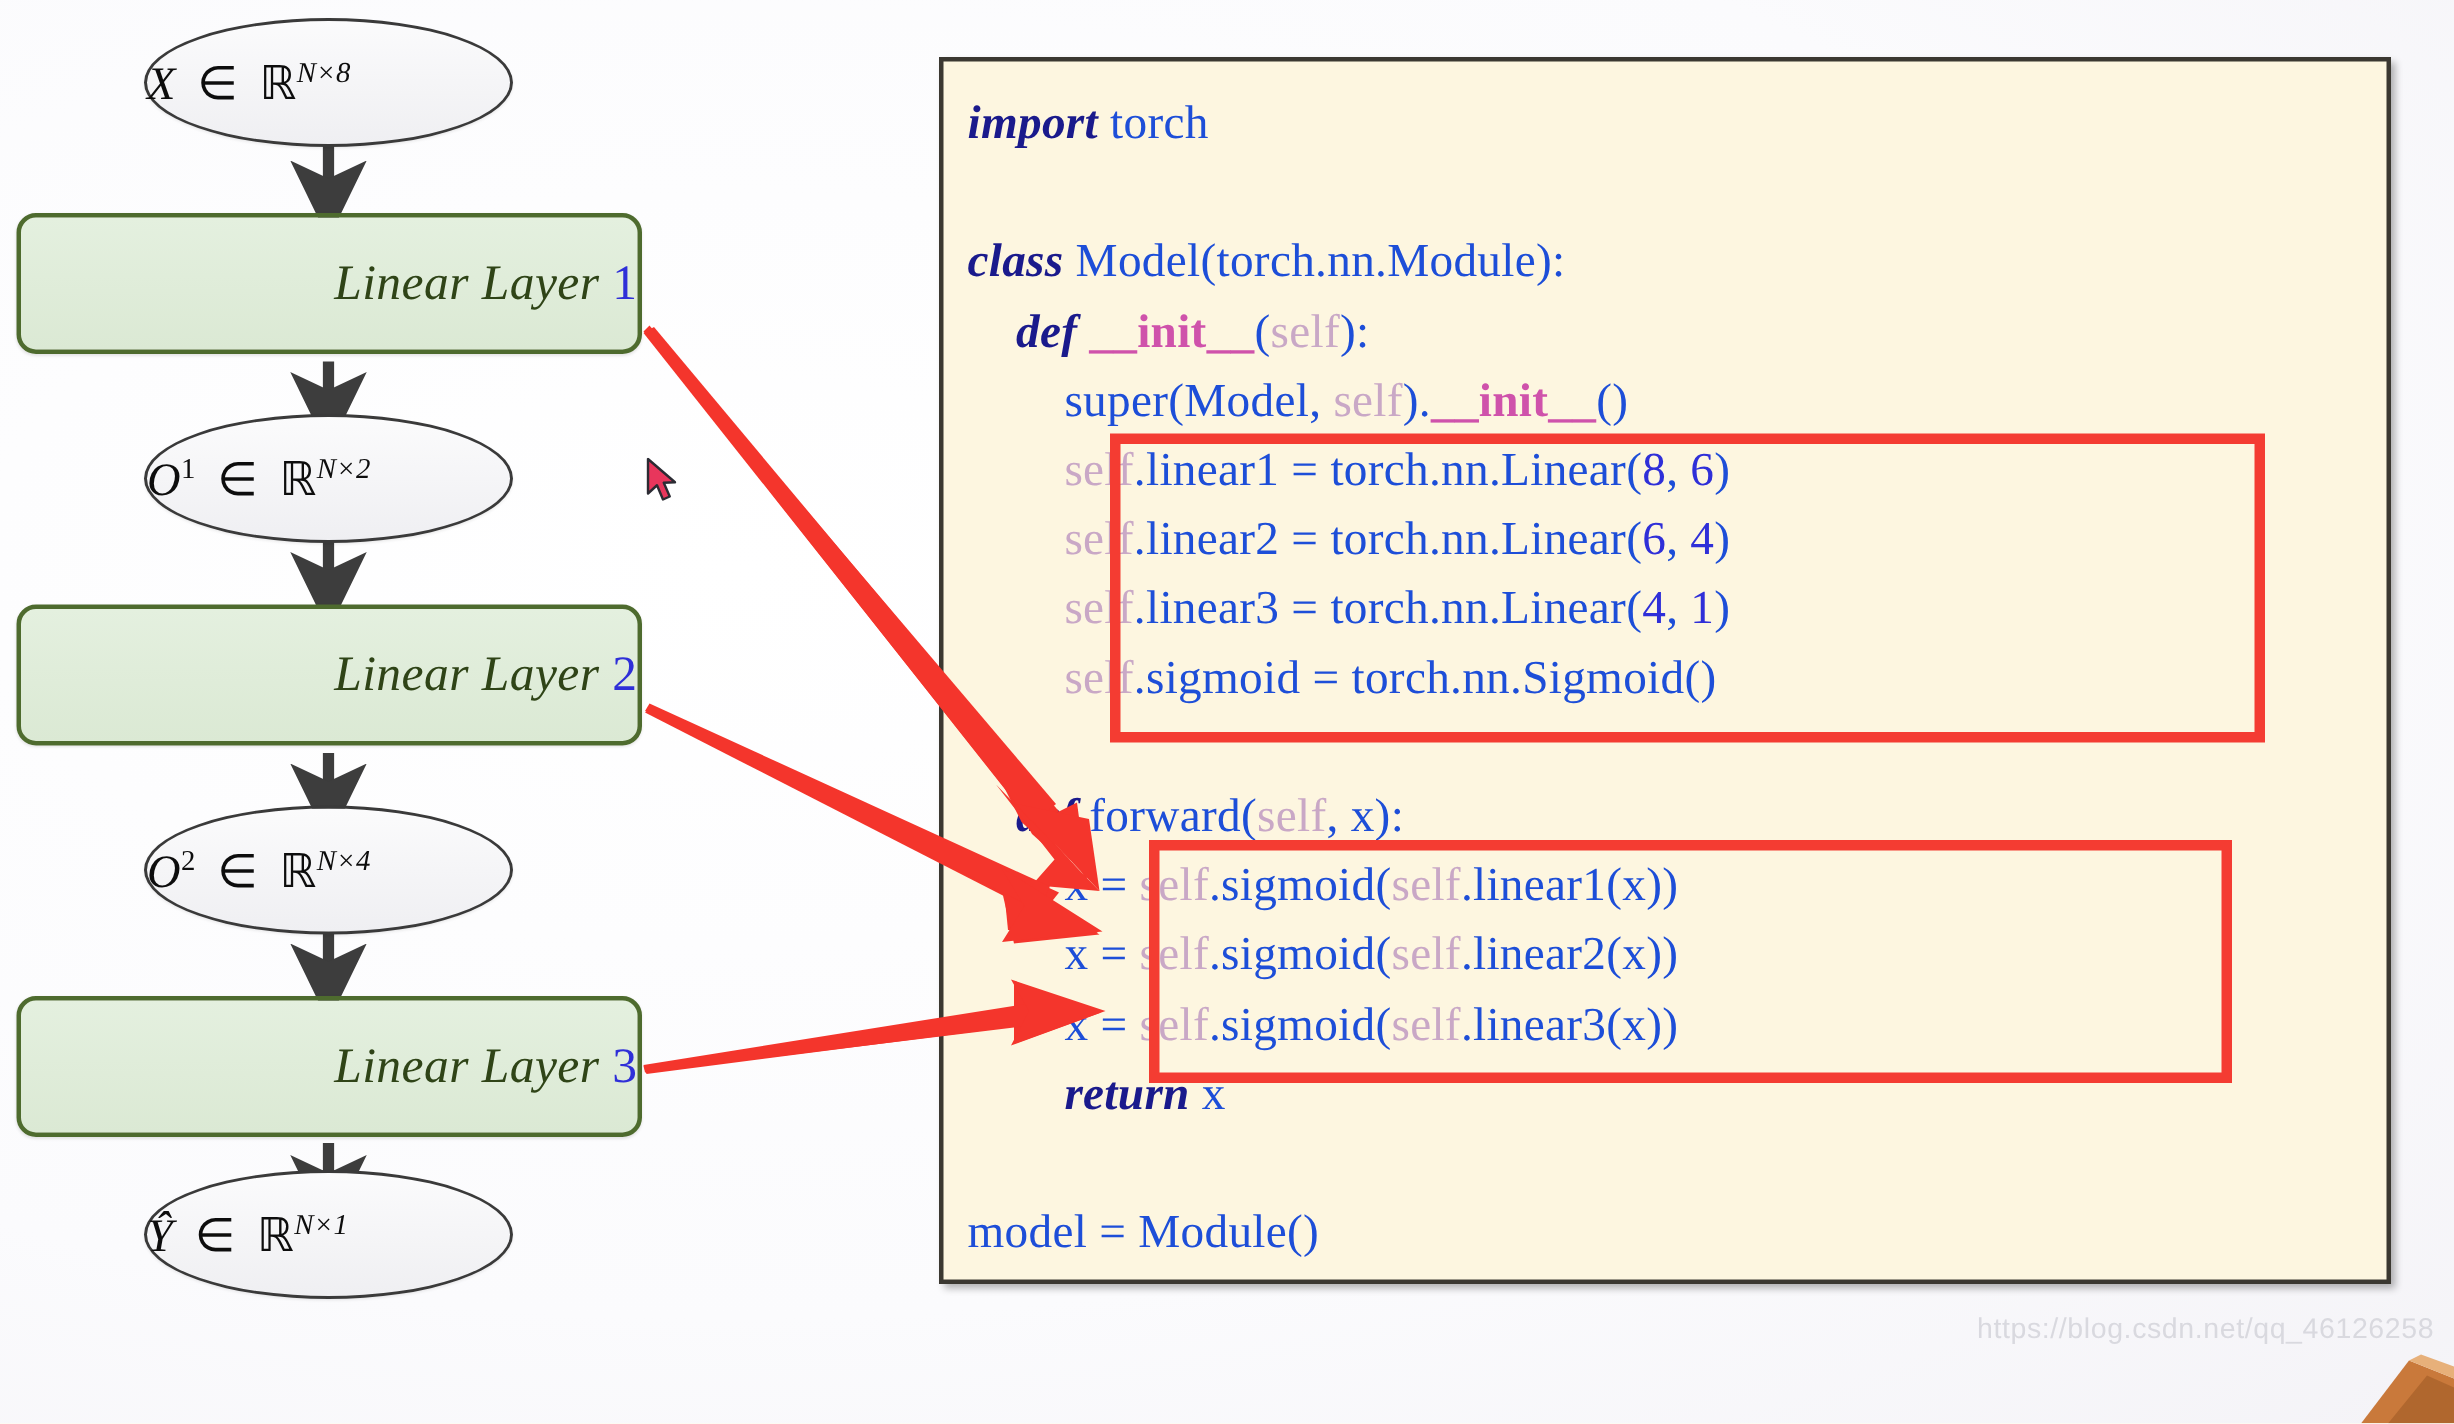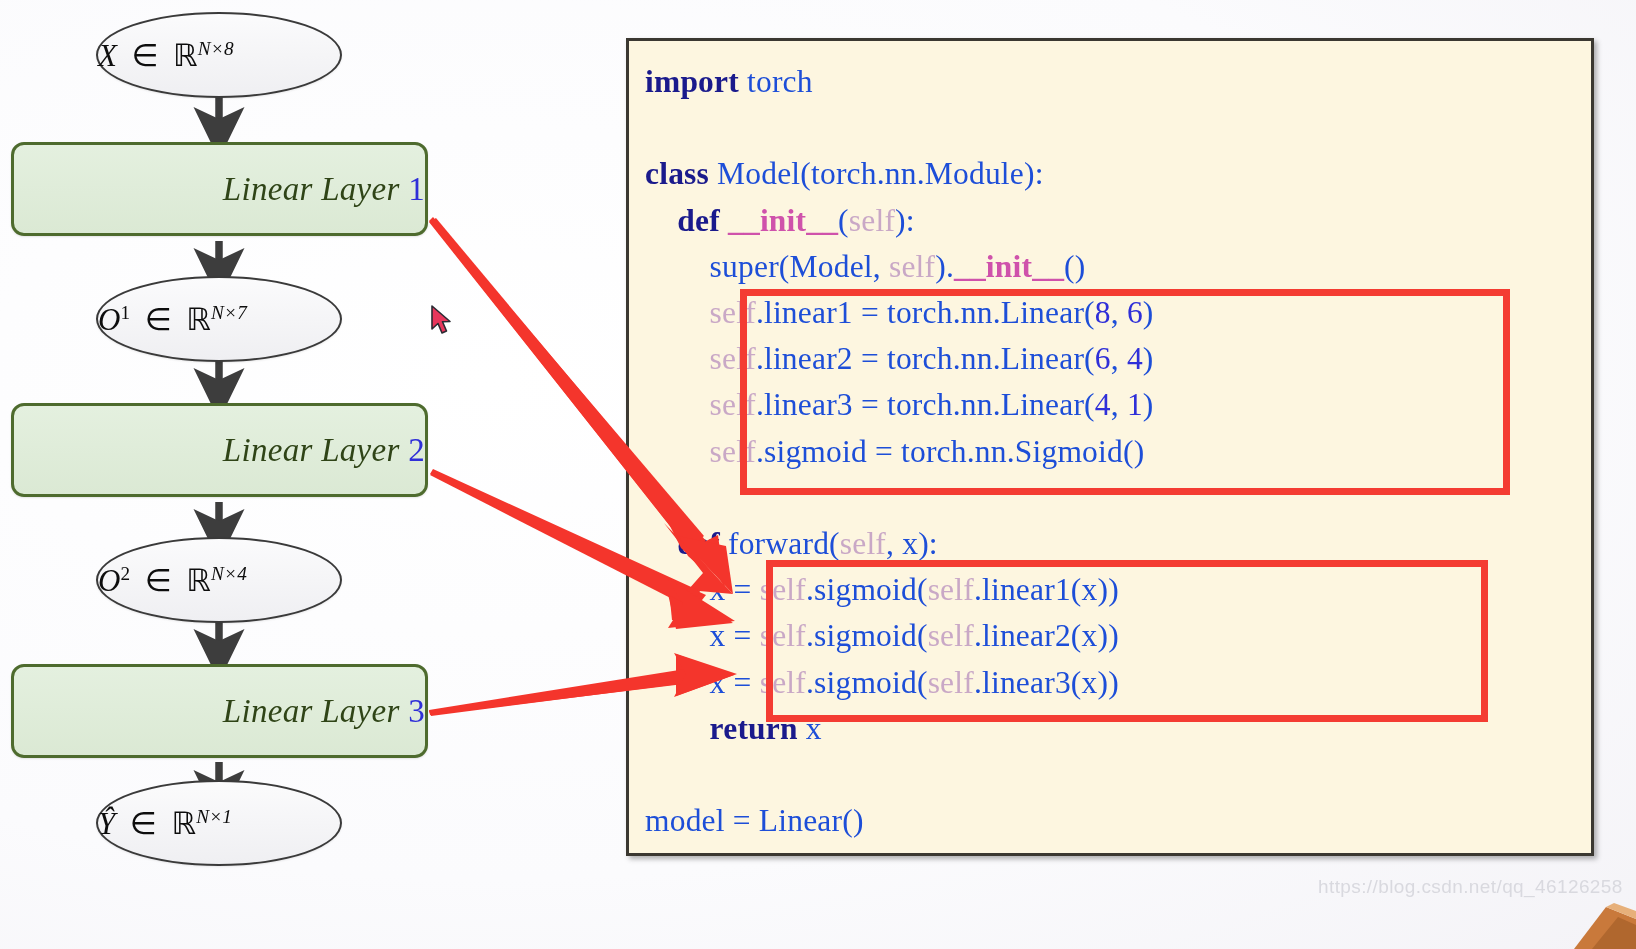--- a/index.html
+++ b/index.html
@@ -73,21 +73,21 @@
   .code{
     position:absolute;
     left:16px; top:18px;
     font-family:"Liberation Serif", serif;
     font-size:31.5px;
     line-height:46.2px;
     white-space:pre;
     color:#171717;
     letter-spacing:.2px;
   }
-  .kw   { color:#1a1a8c; font-weight:700; }
+  .kw   { color:#1a1a8c; font-weight:700;font-style:italic; }
   .dun  { color:#cf52ab; font-weight:700; }
   .slf  { color:#c9a8c6; }
   .num  { color:#2f2fd8; }
   .pln  { color:#1d4ed8; }
 
   
   .redbox{
     position:absolute;
     border:7px solid #f43c32;
     background:transparent;
@@ -147,21 +147,21 @@
       <span class="italv">X</span>  ∈  <span class="bbR">ℝ</span><span class="supn">N×8</span>
     </span>
   </div>
 
   <div class="lbox" style="left:11px; top:142px; width:417px; height:94px;">
     <span class="blabel">Linear Layer <span class="num">1</span></span>
   </div>
 
   <div class="ellipse" style="left:96px; top:276px; width:246px; height:86px;">
     <span class="mlabel">
-      <span class="italv">O</span><span class="supn" style="font-style:normal;">1</span>  ∈  <span class="bbR">ℝ</span><span class="supn">N×7</span>
+      <span class="italv">O</span><span class="supn" style="font-style:normal;">1</span>  ∈  <span class="bbR">ℝ</span><span class="supn">N×2</span>
     </span>
   </div>
 
   <div class="lbox" style="left:11px; top:403px; width:417px; height:94px;">
     <span class="blabel">Linear Layer <span class="num">2</span></span>
   </div>
 
   <div class="ellipse" style="left:96px; top:537px; width:246px; height:86px;">
     <span class="mlabel">
       <span class="italv">O</span><span class="supn" style="font-style:normal;">2</span>  ∈  <span class="bbR">ℝ</span><span class="supn">N×4</span>
@@ -190,21 +190,21 @@
 <span class="pln">        </span><span class="slf">self</span><span class="pln">.linear2 = torch.nn.Linear(</span><span class="num">6</span><span class="pln">, </span><span class="num">4</span><span class="pln">)</span>
 <span class="pln">        </span><span class="slf">self</span><span class="pln">.linear3 = torch.nn.Linear(</span><span class="num">4</span><span class="pln">, </span><span class="num">1</span><span class="pln">)</span>
 <span class="pln">        </span><span class="slf">self</span><span class="pln">.sigmoid = torch.nn.Sigmoid()</span>
 
 <span class="pln">    </span><span class="kw">def</span><span class="pln"> forward(</span><span class="slf">self</span><span class="pln">, x):</span>
 <span class="pln">        x = </span><span class="slf">self</span><span class="pln">.sigmoid(</span><span class="slf">self</span><span class="pln">.linear1(x))</span>
 <span class="pln">        x = </span><span class="slf">self</span><span class="pln">.sigmoid(</span><span class="slf">self</span><span class="pln">.linear2(x))</span>
 <span class="pln">        x = </span><span class="slf">self</span><span class="pln">.sigmoid(</span><span class="slf">self</span><span class="pln">.linear3(x))</span>
 <span class="pln">        </span><span class="kw">return</span><span class="pln"> x</span>
 
-<span class="pln">model = Linear()</span></pre>
+<span class="pln">model = Module()</span></pre>
 </div>
 
 <div class="redbox" style="left:740px; top:289px; width:770px; height:206px;"></div>
 
 <div class="redbox" style="left:766px; top:560px; width:722px; height:162px;"></div>
 
 <svg class="redarrows" viewBox="0 0 1636 949">
 
   <g>
     <polygon points="429,222 690,551 706,541 436,218" fill="#f4352c"></polygon>

